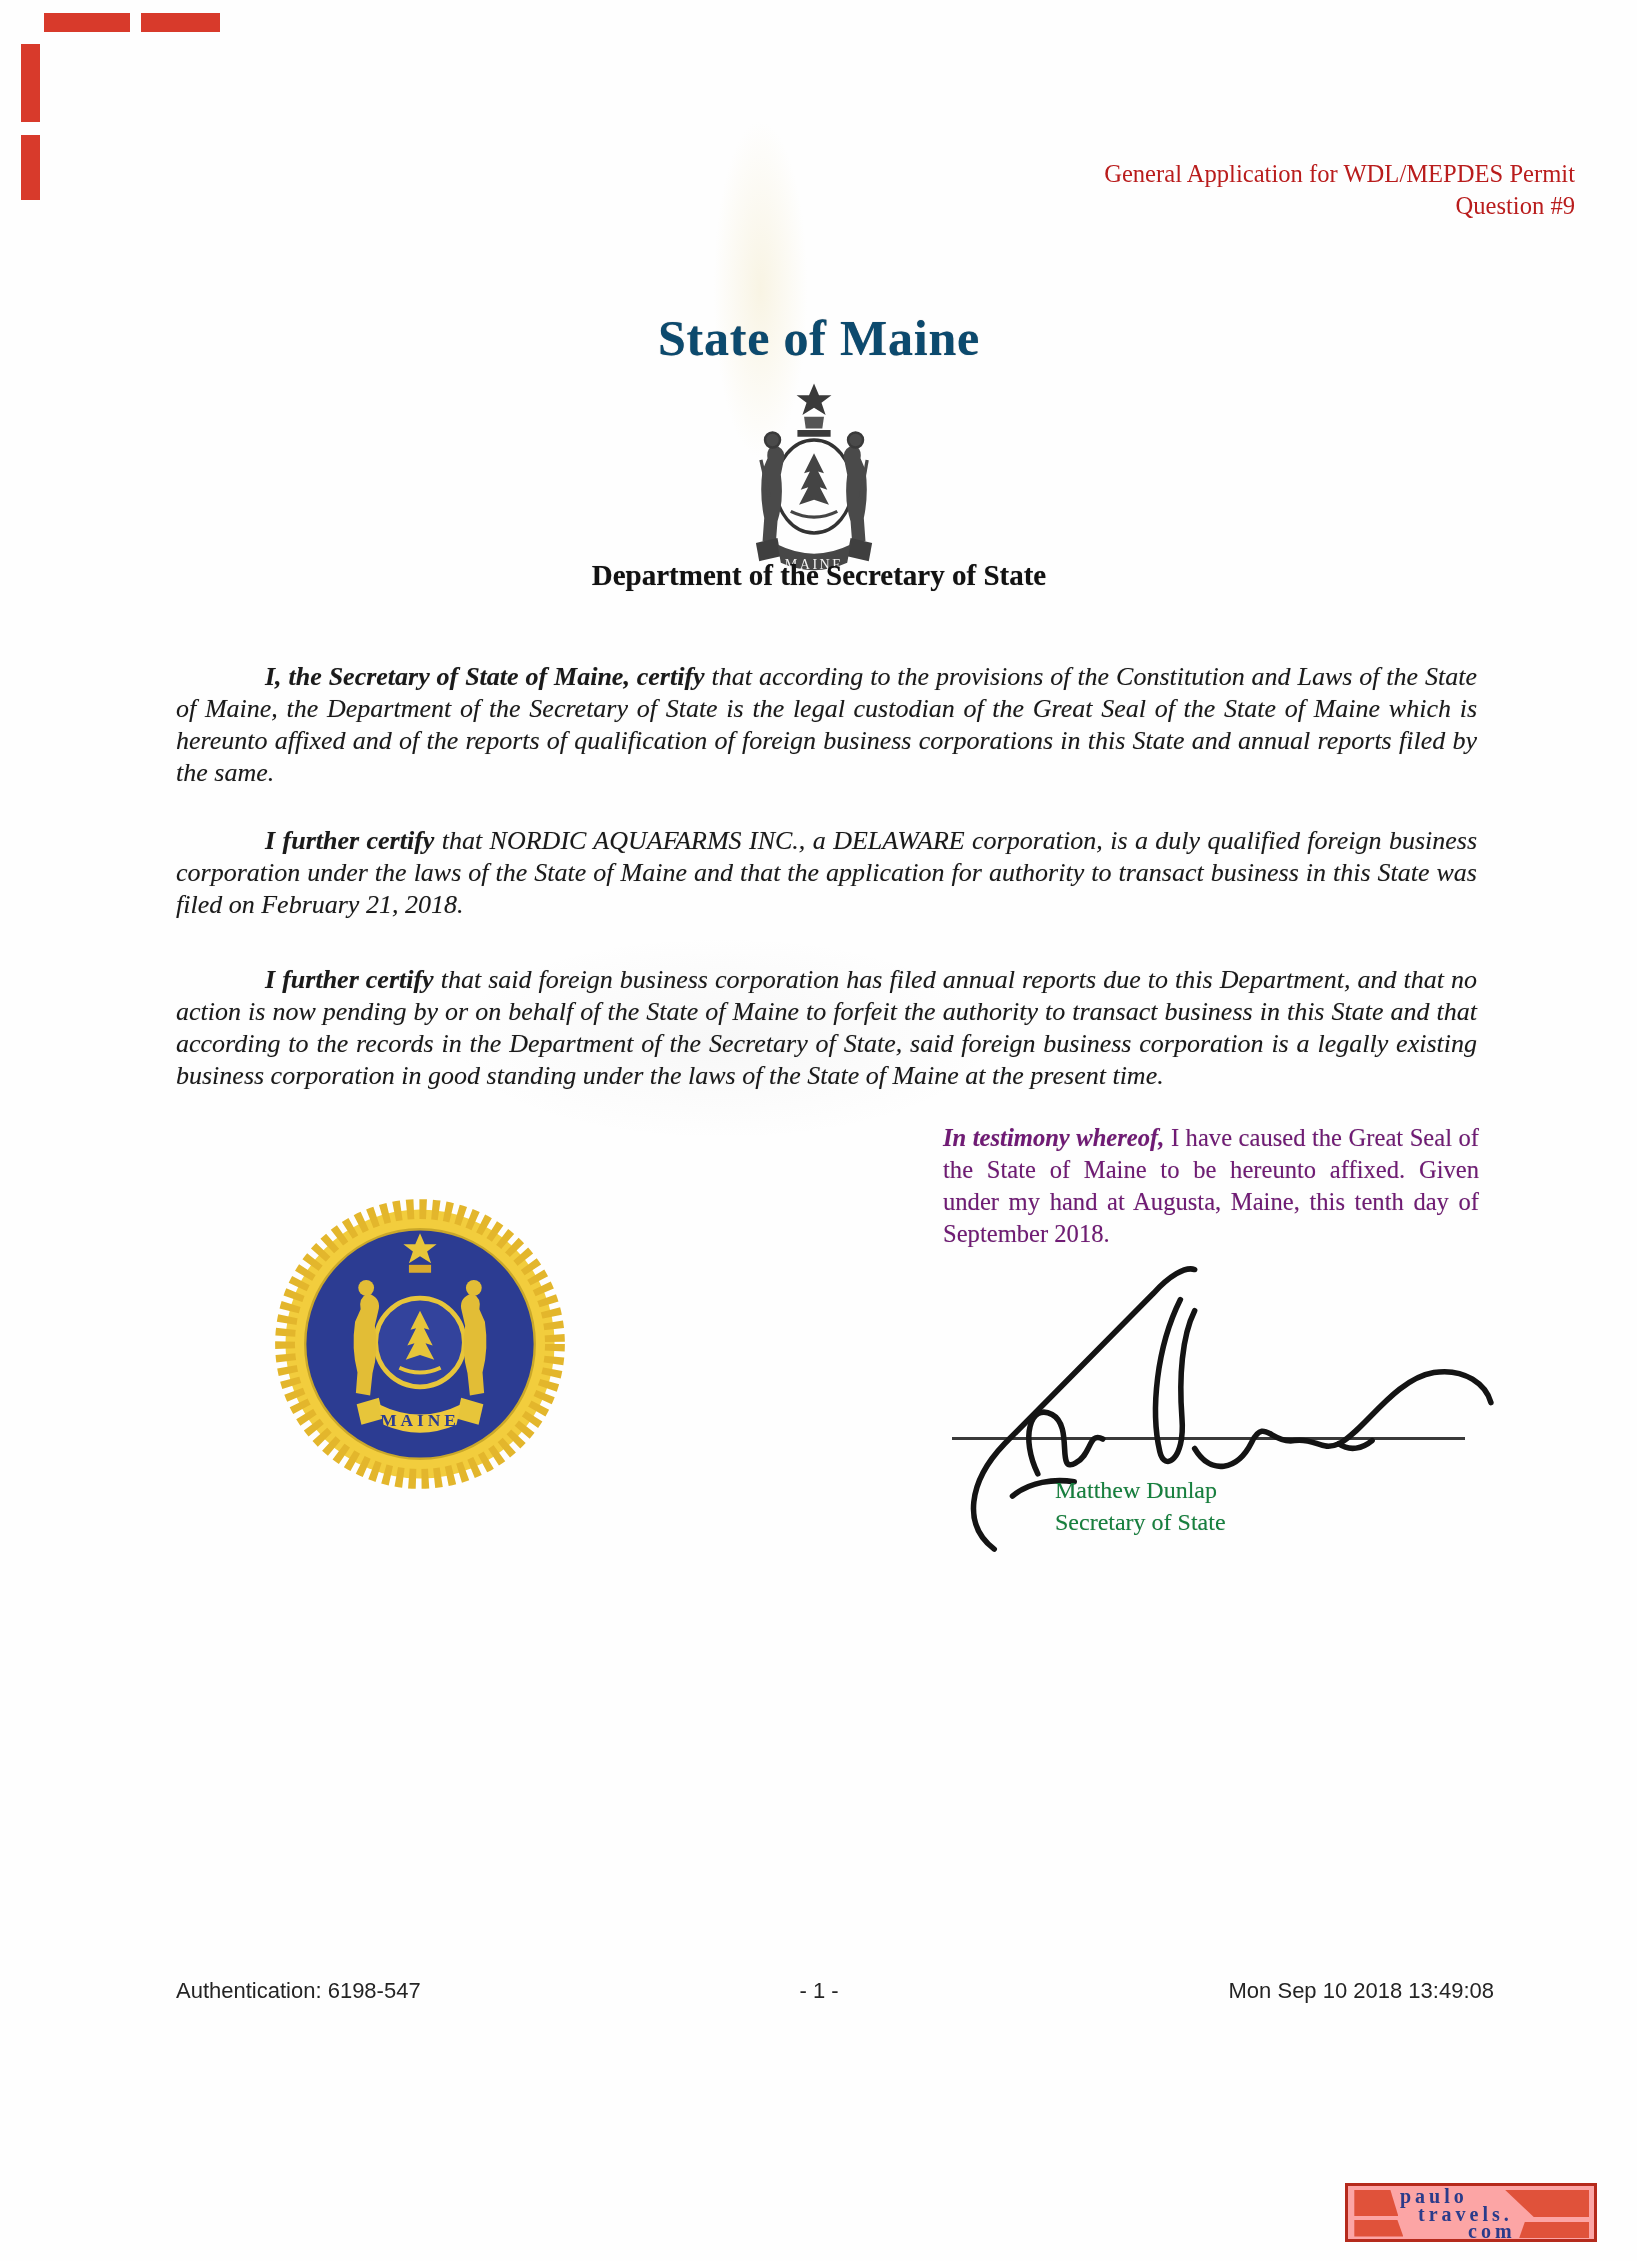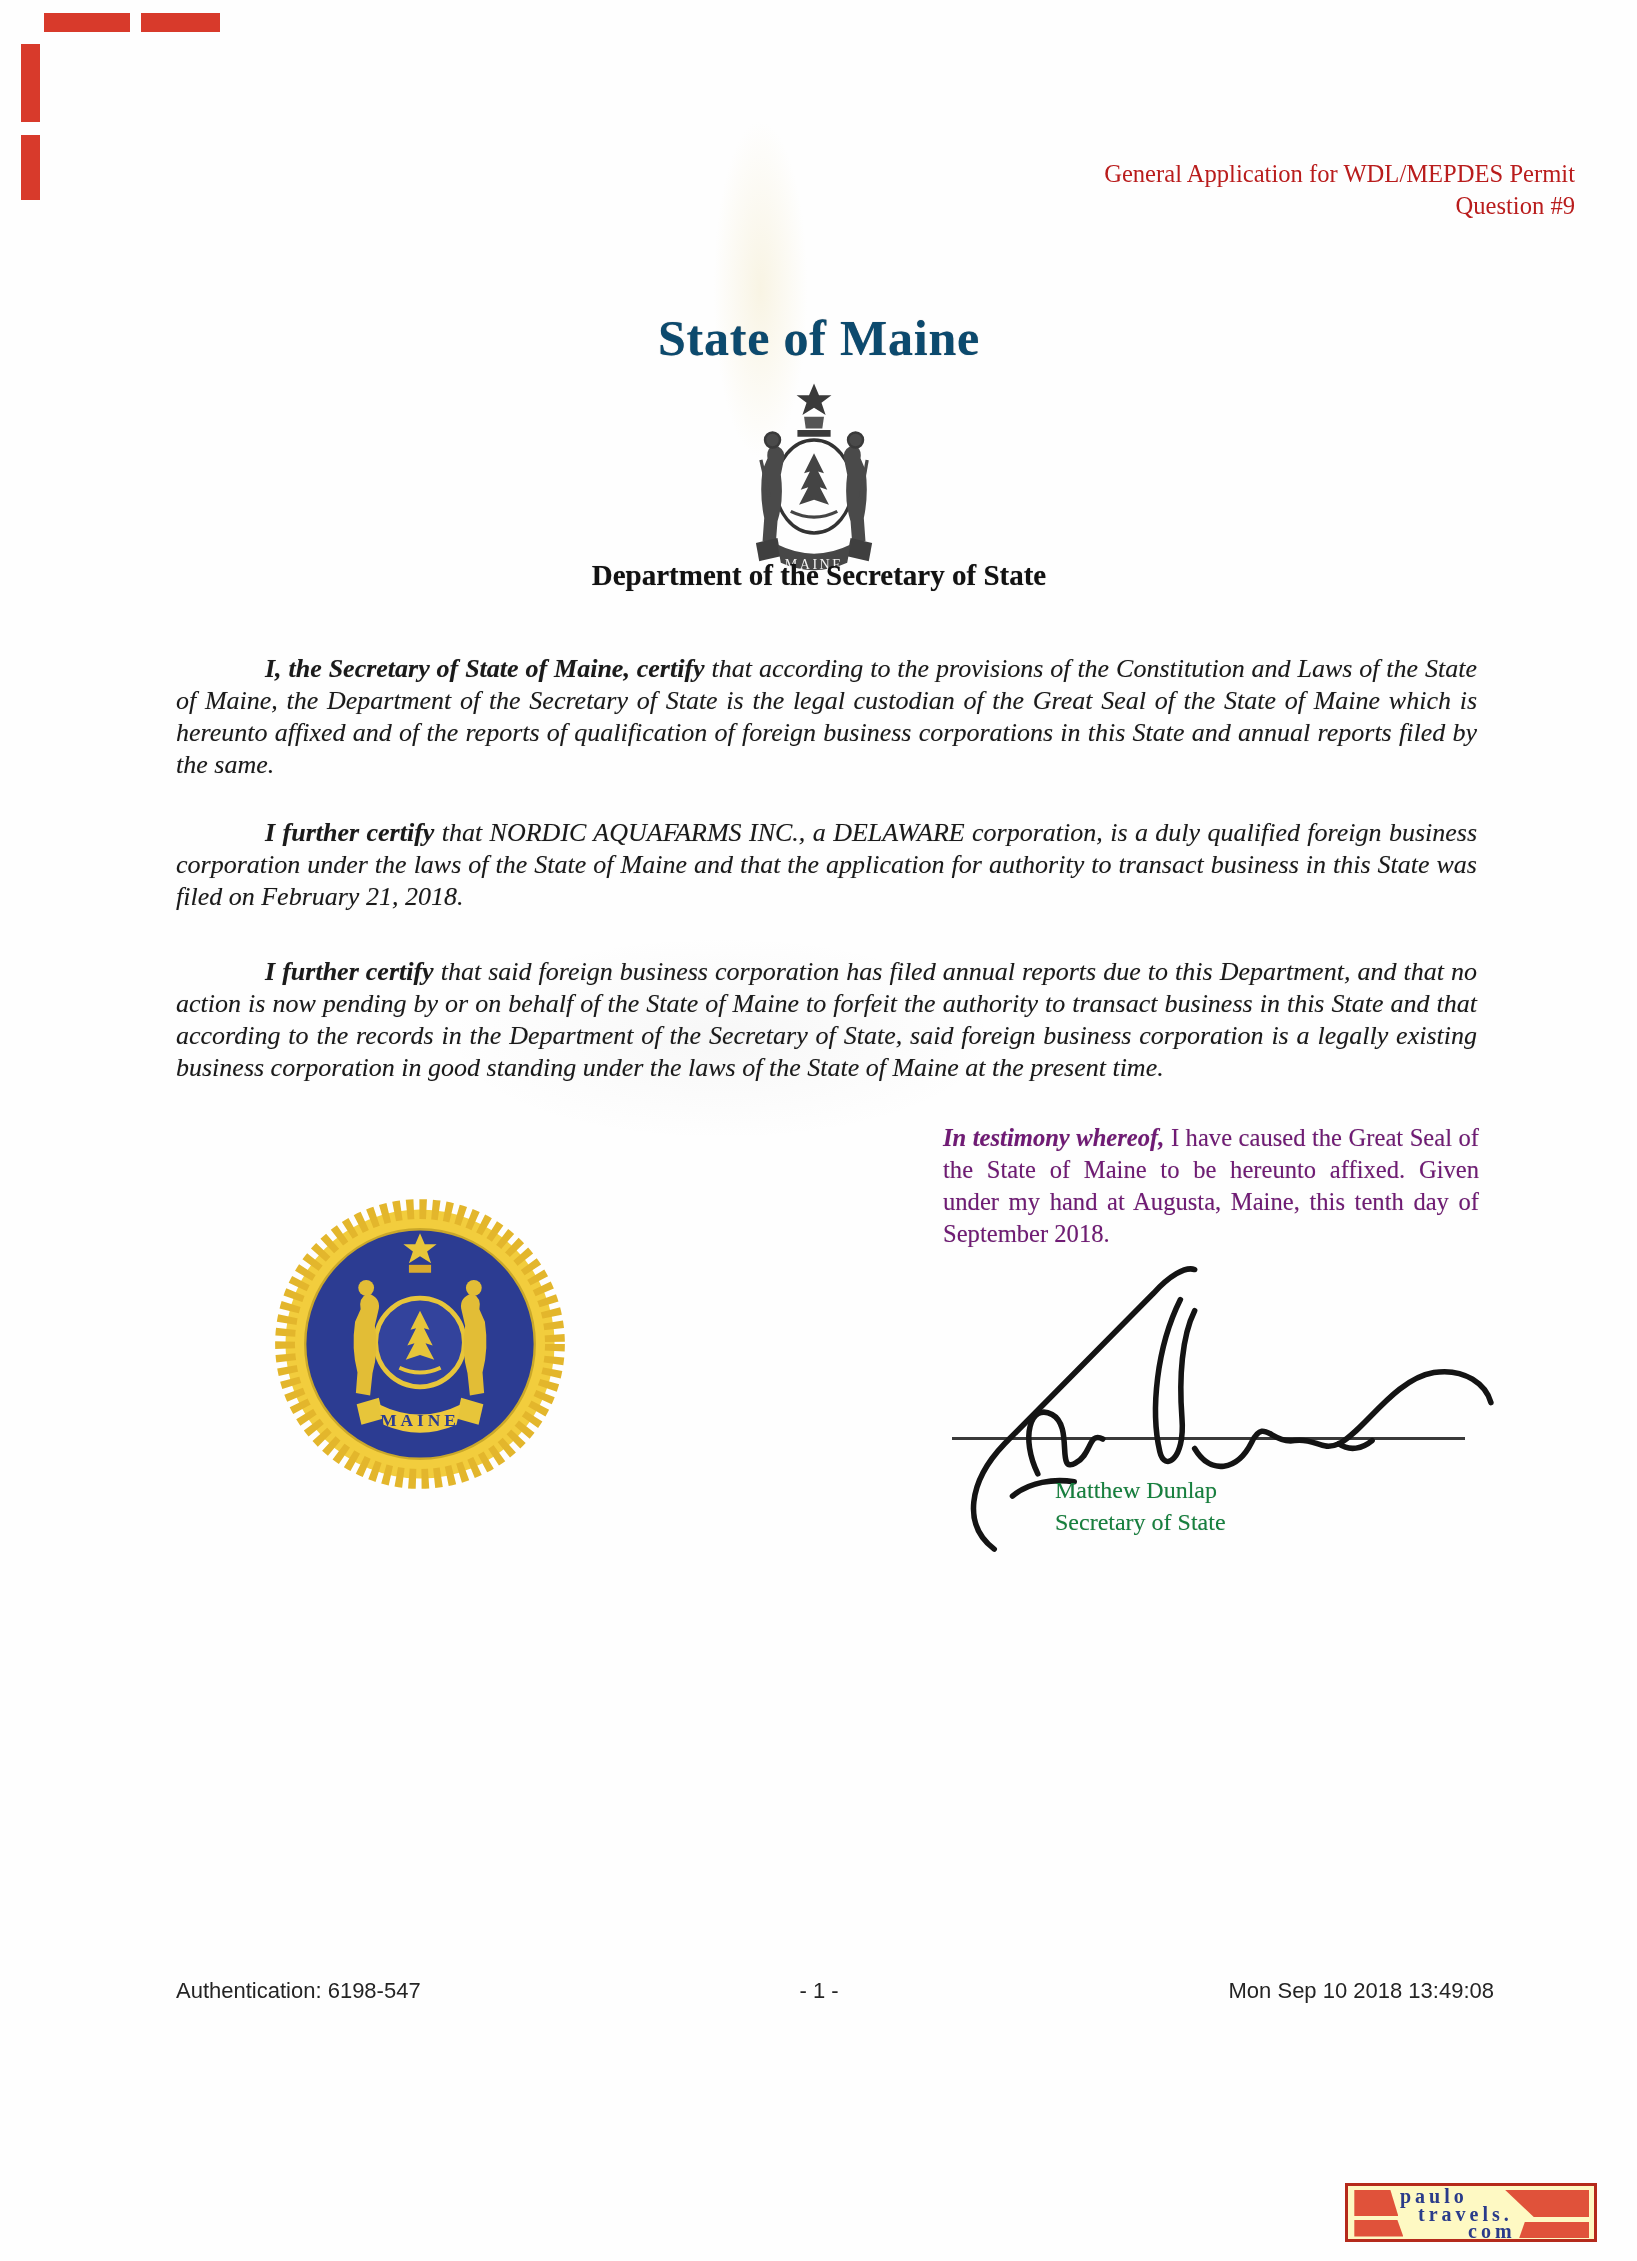--- a/index.html
+++ b/index.html
@@ -34,21 +34,21 @@
   .doc-subtitle {
     position:absolute; top:559px; left:0; width:100%; text-align:center;
     font-size:29px; font-weight:bold; color:#121212;
     text-shadow:0 0 0.8px rgba(0,0,0,.45);
   }
   .body-text {
     position:absolute; left:176px; top:653px; width:1301px;
     font-size:26px; font-style:italic; line-height:32px; text-align:justify;
     color:#1a1a1a; text-shadow:0 0 0.8px rgba(0,0,0,.3);
   }
-  .body-text p { margin:0 0 36px 0; text-indent:89px; }
+  .body-text p { margin:8px 0 36px 0; text-indent:89px; }
   .body-text p.p2 { margin-bottom:43px; }
   .lead { font-weight:bold; }
   .testimony {
     position:absolute; left:943px; top:1122px; width:536px;
     font-size:24.6px; line-height:32px; text-align:justify; font-style:normal;
     color:#701a75; text-shadow:0 0 0.8px rgba(0,0,0,.3);
   }
   .testimony .lead { font-style:italic; }
   .sig-area { position:absolute; left:919px; top:1244px; width:602px; height:333px; }
   .sig-line { position:absolute; left:33px; top:193px; width:513px; height:3.2px; background:#3a3a3a; }
@@ -61,21 +61,21 @@
   .footer-row {
     position:absolute; top:1978px; left:0; width:100%;
     font-family:"Liberation Sans", sans-serif; font-size:22px; color:#242424;
   }
   .footer-auth { position:absolute; left:176px; top:0; }
   .footer-page { position:absolute; left:50%; transform:translateX(-50%); top:0; }
   .footer-time { position:absolute; right:144px; top:0; }
   
   .logo {
     position:absolute; left:1345px; top:2183px; width:252px; height:59px;
-    box-sizing:border-box; border:3.2px solid #b52a1c; background:#fef9c3;
+    box-sizing:border-box; border:3.2px solid #b52a1c; background:#fca5a5;
   }
   .logo .shape { position:absolute; background:#e0523a; }
   .lg-lt { left:6.3px; top:4px;  width:44px;  height:26px; clip-path:polygon(0 0,82% 0,100% 100%,0 100%); }
   .lg-lb { left:6.3px; top:34px; width:49px;  height:16.6px; clip-path:polygon(0 0,88% 0,100% 100%,0 100%); }
   .lg-rt { right:4.8px; top:4px;  width:84px; height:27px; clip-path:polygon(0 0,100% 0,100% 100%,34% 100%); }
   .lg-rb { right:4.8px; top:36px; width:70px;  height:16px; clip-path:polygon(8% 0,100% 0,100% 100%,0 100%); }
   .logo .wm { position:absolute; color:#2a3b8a; font-size:20px; line-height:17.4px; letter-spacing:4px; font-weight:bold; }
   .wm1 { left:52px;  top:1.6px; }
   .wm2 { left:70px;  top:20px; }
   .wm3 { left:120px; top:37px; }

